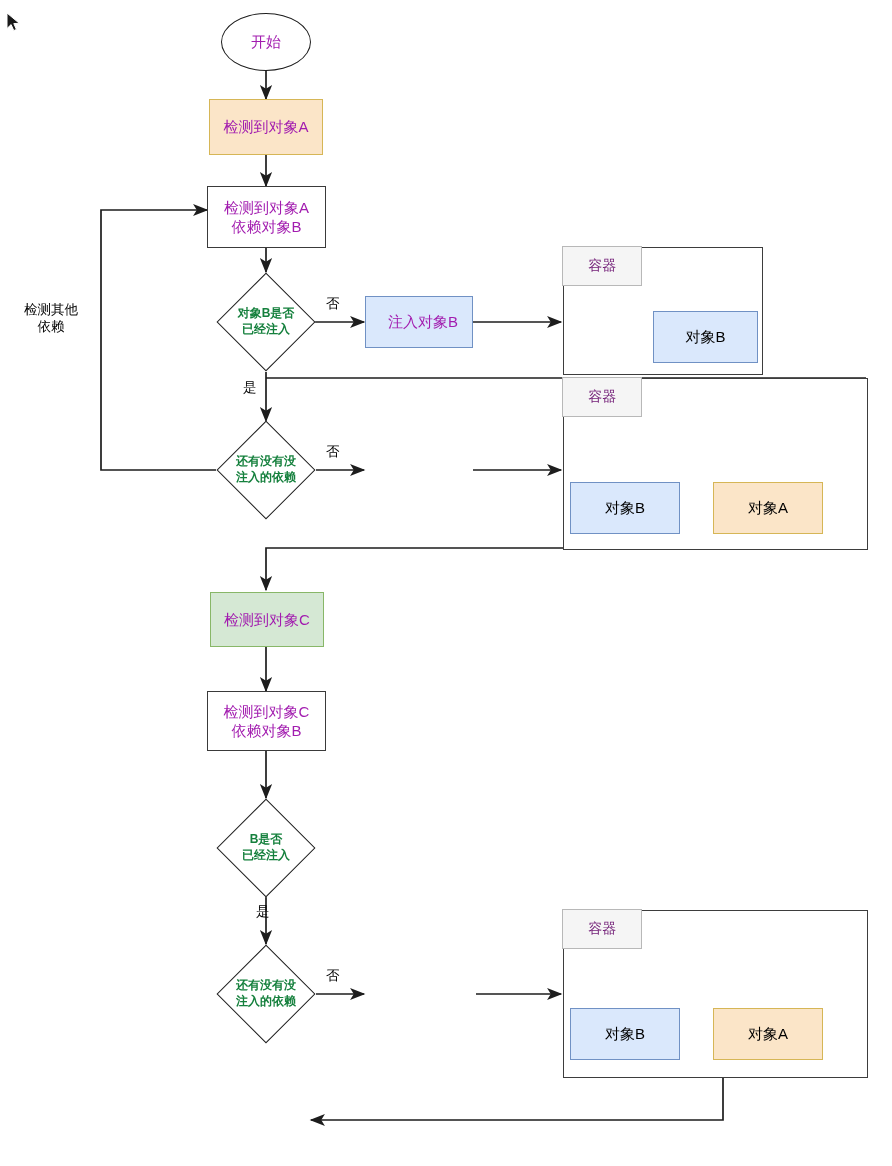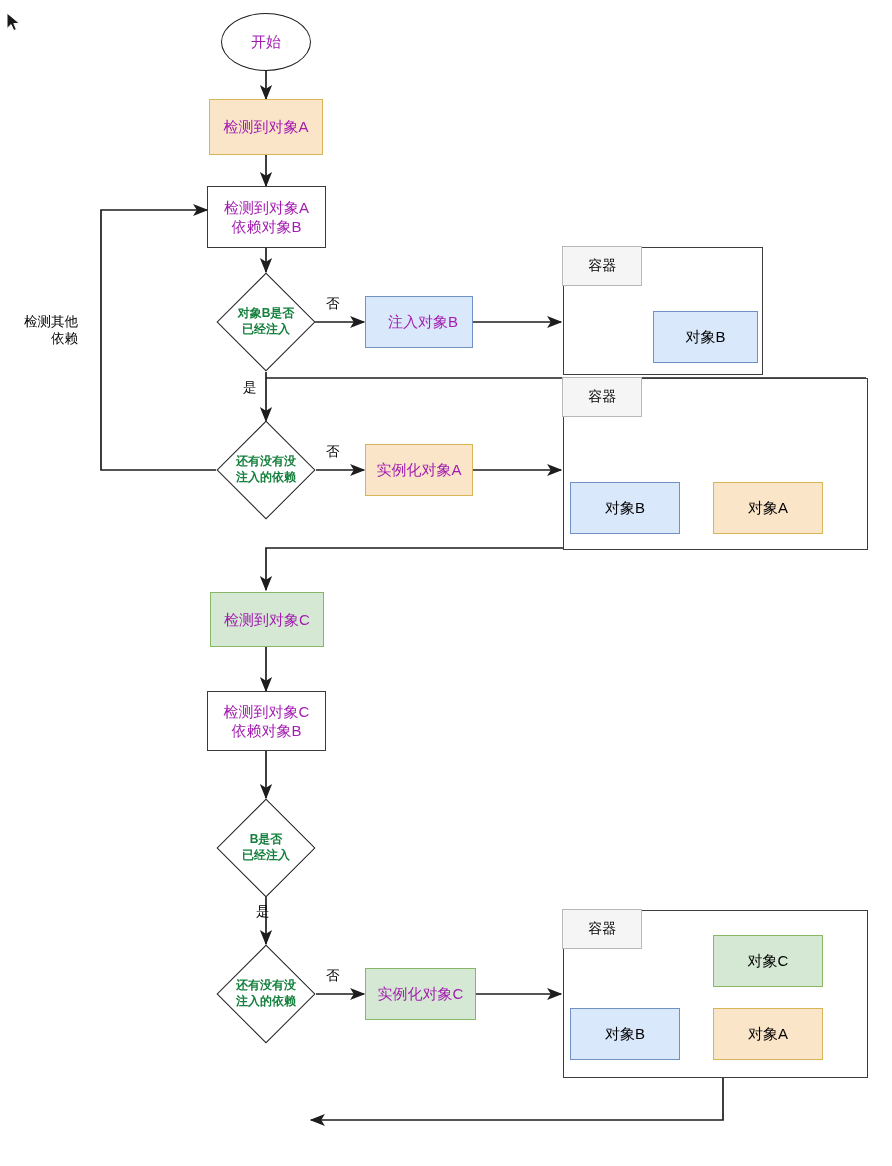--- a/index.html
+++ b/index.html
@@ -25,21 +25,21 @@
   .diamond .dshape{position:absolute;left:0;top:0;width:100%;height:100%;
       background:#ffffff;border:1.6px solid #1d1d1d;
       transform:rotate(45deg);box-sizing:border-box;}
   .diamond .dtext{position:relative;z-index:3;font-size:12px;text-align:center;
       line-height:1.3;color:#15803d;white-space:nowrap;font-weight:bold;}
 
   .container-box{position:absolute;box-sizing:border-box;border:1.8px solid #3d3d3d;
       background:#ffffff;}
   .container-tab{position:absolute;left:-1.8px;top:-1.8px;box-sizing:border-box;
       border:1.4px solid #b8b8b8;background:#f5f5f5;display:flex;align-items:center;
-      justify-content:center;font-size:14px;color:#000000;}
+      justify-content:center;font-size:14px;color:#701a75;}
 
   .obj{position:absolute;box-sizing:border-box;display:flex;align-items:center;
       justify-content:center;font-size:15px;color:#000;}
   .obj.blue{background:#dae8fc;border:1.4px solid #7091c4;justify-content:center;}
   .obj.orange{background:#fbe5c8;border:1.4px solid #d6b656;align-items:center;}
   .obj.green{background:#d5e8d4;border:1.4px solid #88b768;}
 
   .edge-label{position:absolute;font-size:13.5px;color:#000;background:transparent;
       white-space:nowrap;line-height:1.25;text-align:center;}
 
@@ -122,23 +122,20 @@
   </div>
 
   <div class="diamond" style="left:231px;top:435px;width:70px;height:70px;">
     <div class="dshape"></div>
     <div class="dtext">
       <div>还有没有没</div>
       <div>注入的依赖</div>
     </div>
   </div>
 
-  <div class="node proc orange" style="left:365px;top:444px;width:108px;height:52px;">
-    <span>实例化对象A</span>
-  </div>
 
   <div class="node proc green" style="left:210px;top:592px;width:114px;height:55px;">
     <span>检测到对象C</span>
   </div>
 
   <div class="node proc" style="left:207px;top:691px;width:119px;height:60px;flex-direction:column;">
     <span>检测到对象C</span>
     <span>依赖对象B</span>
   </div>
 
@@ -151,23 +148,20 @@
   </div>
 
   <div class="diamond" style="left:231px;top:959px;width:70px;height:70px;">
     <div class="dshape"></div>
     <div class="dtext">
       <div>还有没有没</div>
       <div>注入的依赖</div>
     </div>
   </div>
 
-  <div class="node proc green" style="left:365px;top:968px;width:111px;height:52px;">
-    <span>实例化对象C</span>
-  </div>
 
 
   <div class="container-box" style="left:563px;top:247px;width:200px;height:128px;">
     <div class="container-tab" style="width:80px;height:40px;">
       <span>容器</span>
     </div>
     <div class="obj blue" style="left:89px;top:63px;width:105px;height:52px;">
       <span>对象B</span>
     </div>
   </div>
@@ -181,38 +175,35 @@
     </div>
     <div class="obj orange" style="left:149px;top:103px;width:110px;height:52px;">
       <span>对象A</span>
     </div>
   </div>
 
   <div class="container-box" style="left:563px;top:910px;width:305px;height:168px;">
     <div class="container-tab" style="width:80px;height:40px;">
       <span>容器</span>
     </div>
-    <div class="obj green" style="left:149px;top:24px;width:110px;height:52px;">
-      <span>对象C</span>
-    </div>
     <div class="obj blue" style="left:6px;top:97px;width:110px;height:52px;">
       <span>对象B</span>
     </div>
     <div class="obj orange" style="left:149px;top:97px;width:110px;height:52px;">
       <span>对象A</span>
     </div>
   </div>
 
   <div class="edge-label" style="left:326px;top:296px;">否</div>
 
   <div class="edge-label" style="left:243px;top:380px;">是</div>
 
   <div class="edge-label" style="left:326px;top:444px;">否</div>
 
-  <div class="edge-label" style="left:24px;top:314px;text-align:right;">
+  <div class="edge-label" style="left:24px;top:302px;text-align:center;">
     <div>检测其他</div>
     <div>依赖</div>
   </div>
 
   <div class="edge-label" style="left:256px;top:904px;">是</div>
 
   <div class="edge-label" style="left:326px;top:968px;">否</div>
 
   <svg class="cursor" style="left:6px;top:12px;" viewBox="0 0 18 22" xmlns="http://www.w3.org/2000/svg">
     <path d="M1,1 L1,16.5 L5.1,12.6 L7.8,18.6 L10.4,17.4 L7.8,11.6 L13.3,11.3 Z" fill="#1a1a1a" stroke="#ffffff" stroke-width="1"></path>

